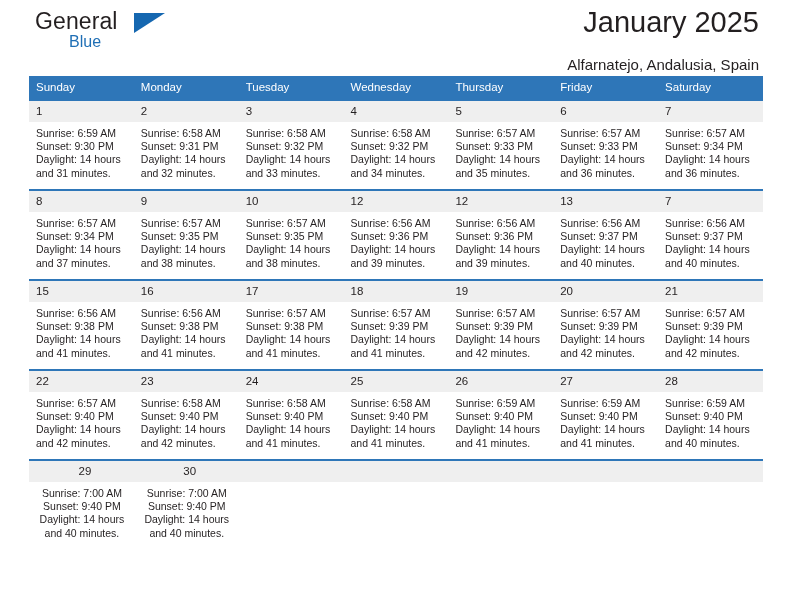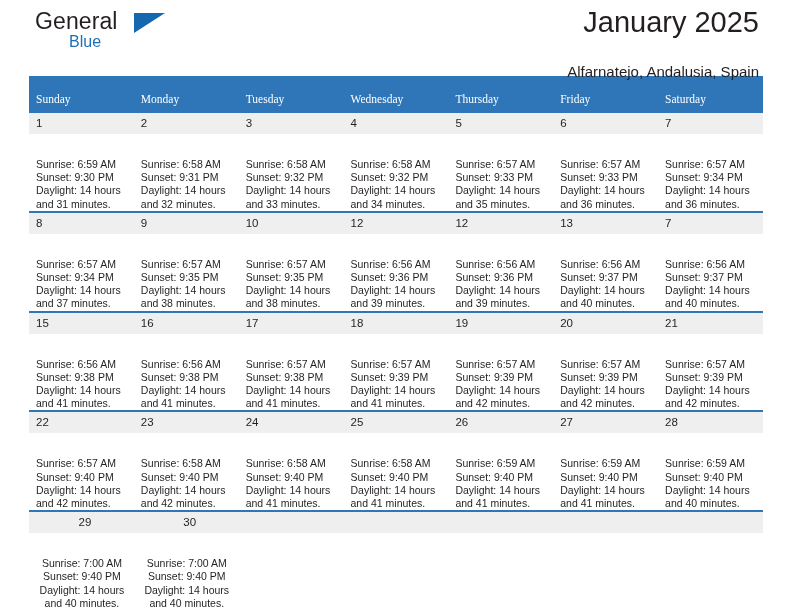--- a/index.html
+++ b/index.html
@@ -72,39 +72,38 @@
     font-size: 29px;
     font-weight: normal;
     color: #231f20;
     line-height: 36px;
     white-space: nowrap;
   }
   .cal-subtitle {
     font-size: 15px;
     color: #231f20;
     line-height: 22px;
-    margin-top: 21px;
+    margin-top: 14px;
     white-space: nowrap;
   }
 
   
   .calendar {
     width: 734px;
     border-collapse: collapse;
     table-layout: fixed;
   }
   .calendar th {
     background: #2e76b8;
     color: #ffffff;
     font-size: 11.5px;
     font-weight: normal;
     text-align: left;
-    padding: 16px 0 5px 7px;
+    padding: 4px 0 5px 7px;
     line-height: 14px;
-    font-family: Liberation Serif, serif;
   }
   .calendar td {
     vertical-align: top;
     padding: 0;
     border-top: 2px solid #2e76b8;
     height: 88px;
     background: #ffffff;
   }
   .daynum {
     background: #efefef;
@@ -116,21 +115,20 @@
   }
   .daynum.empty {
     background: #efefef;
     color: transparent;
   }
   .cell-body {
     padding: 5px 6px 0 7px;
     font-size: 10.5px;
     line-height: 13.2px;
     color: #231f20;
-    margin-top: 19px;
   }
   .cell-body div {
     white-space: nowrap;
   }
   .cell-body .daylight {
     white-space: normal;
   }
   tr.week-last td {
     height: 86px;
     text-align: center;

